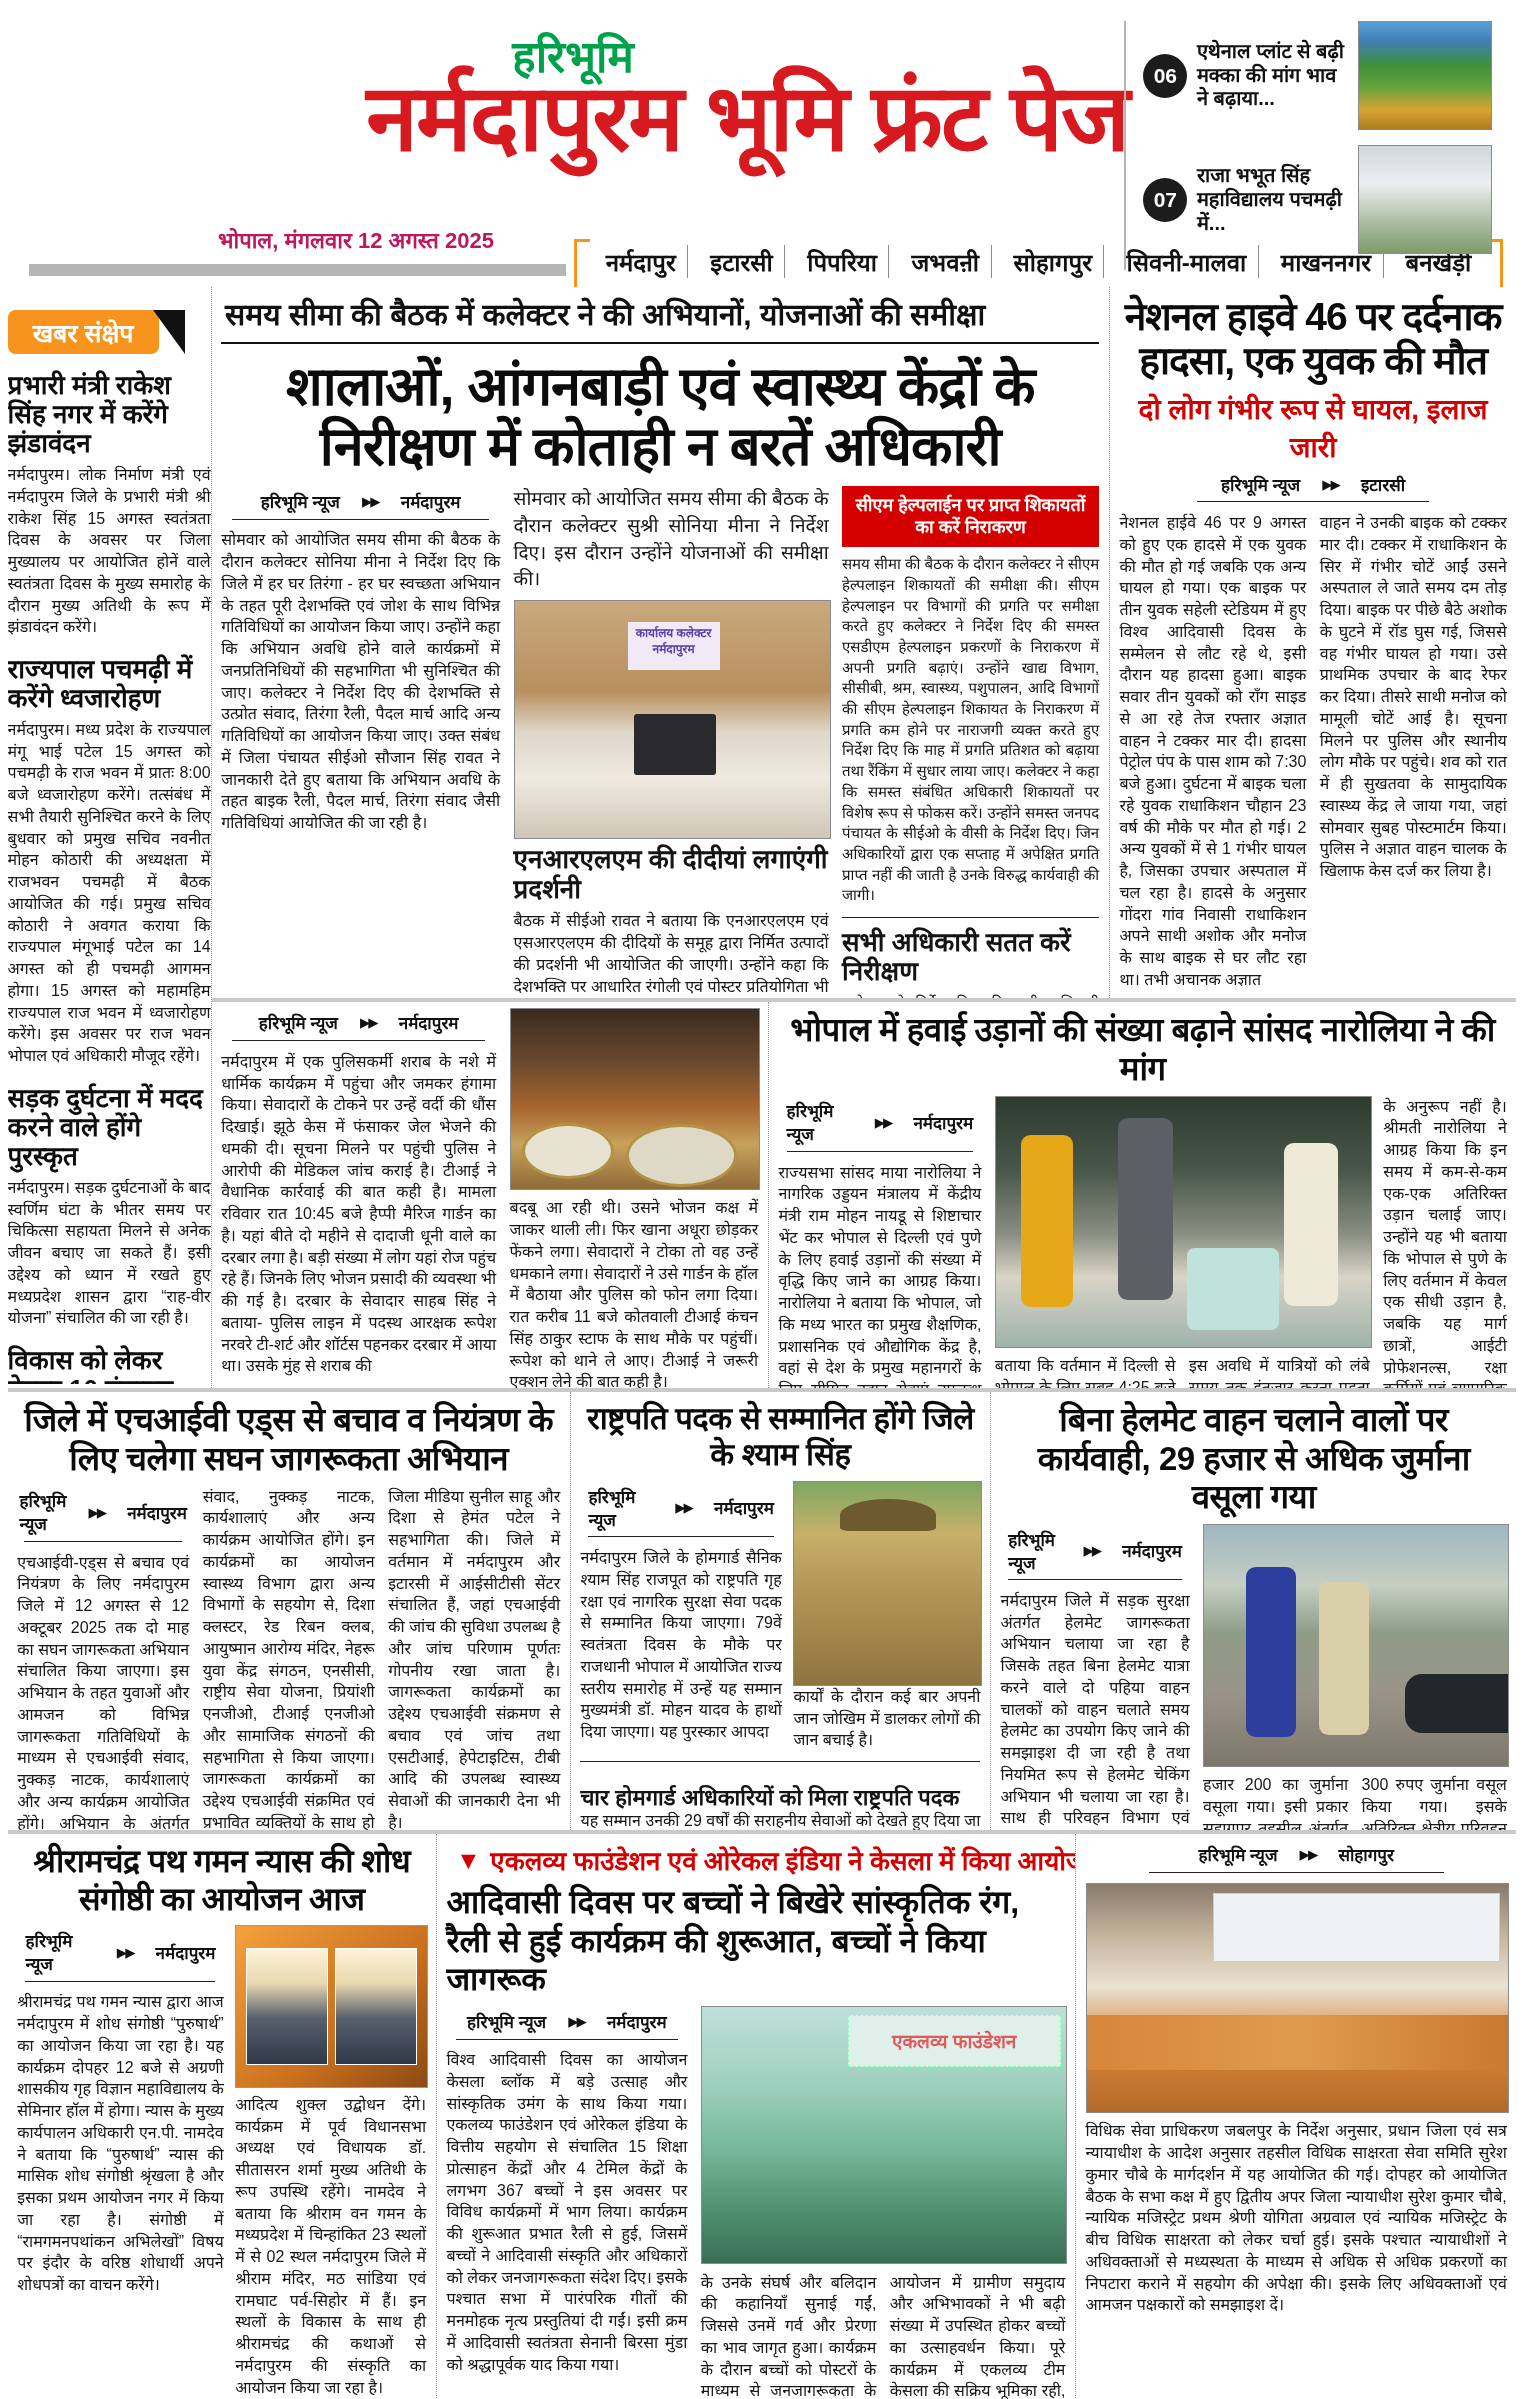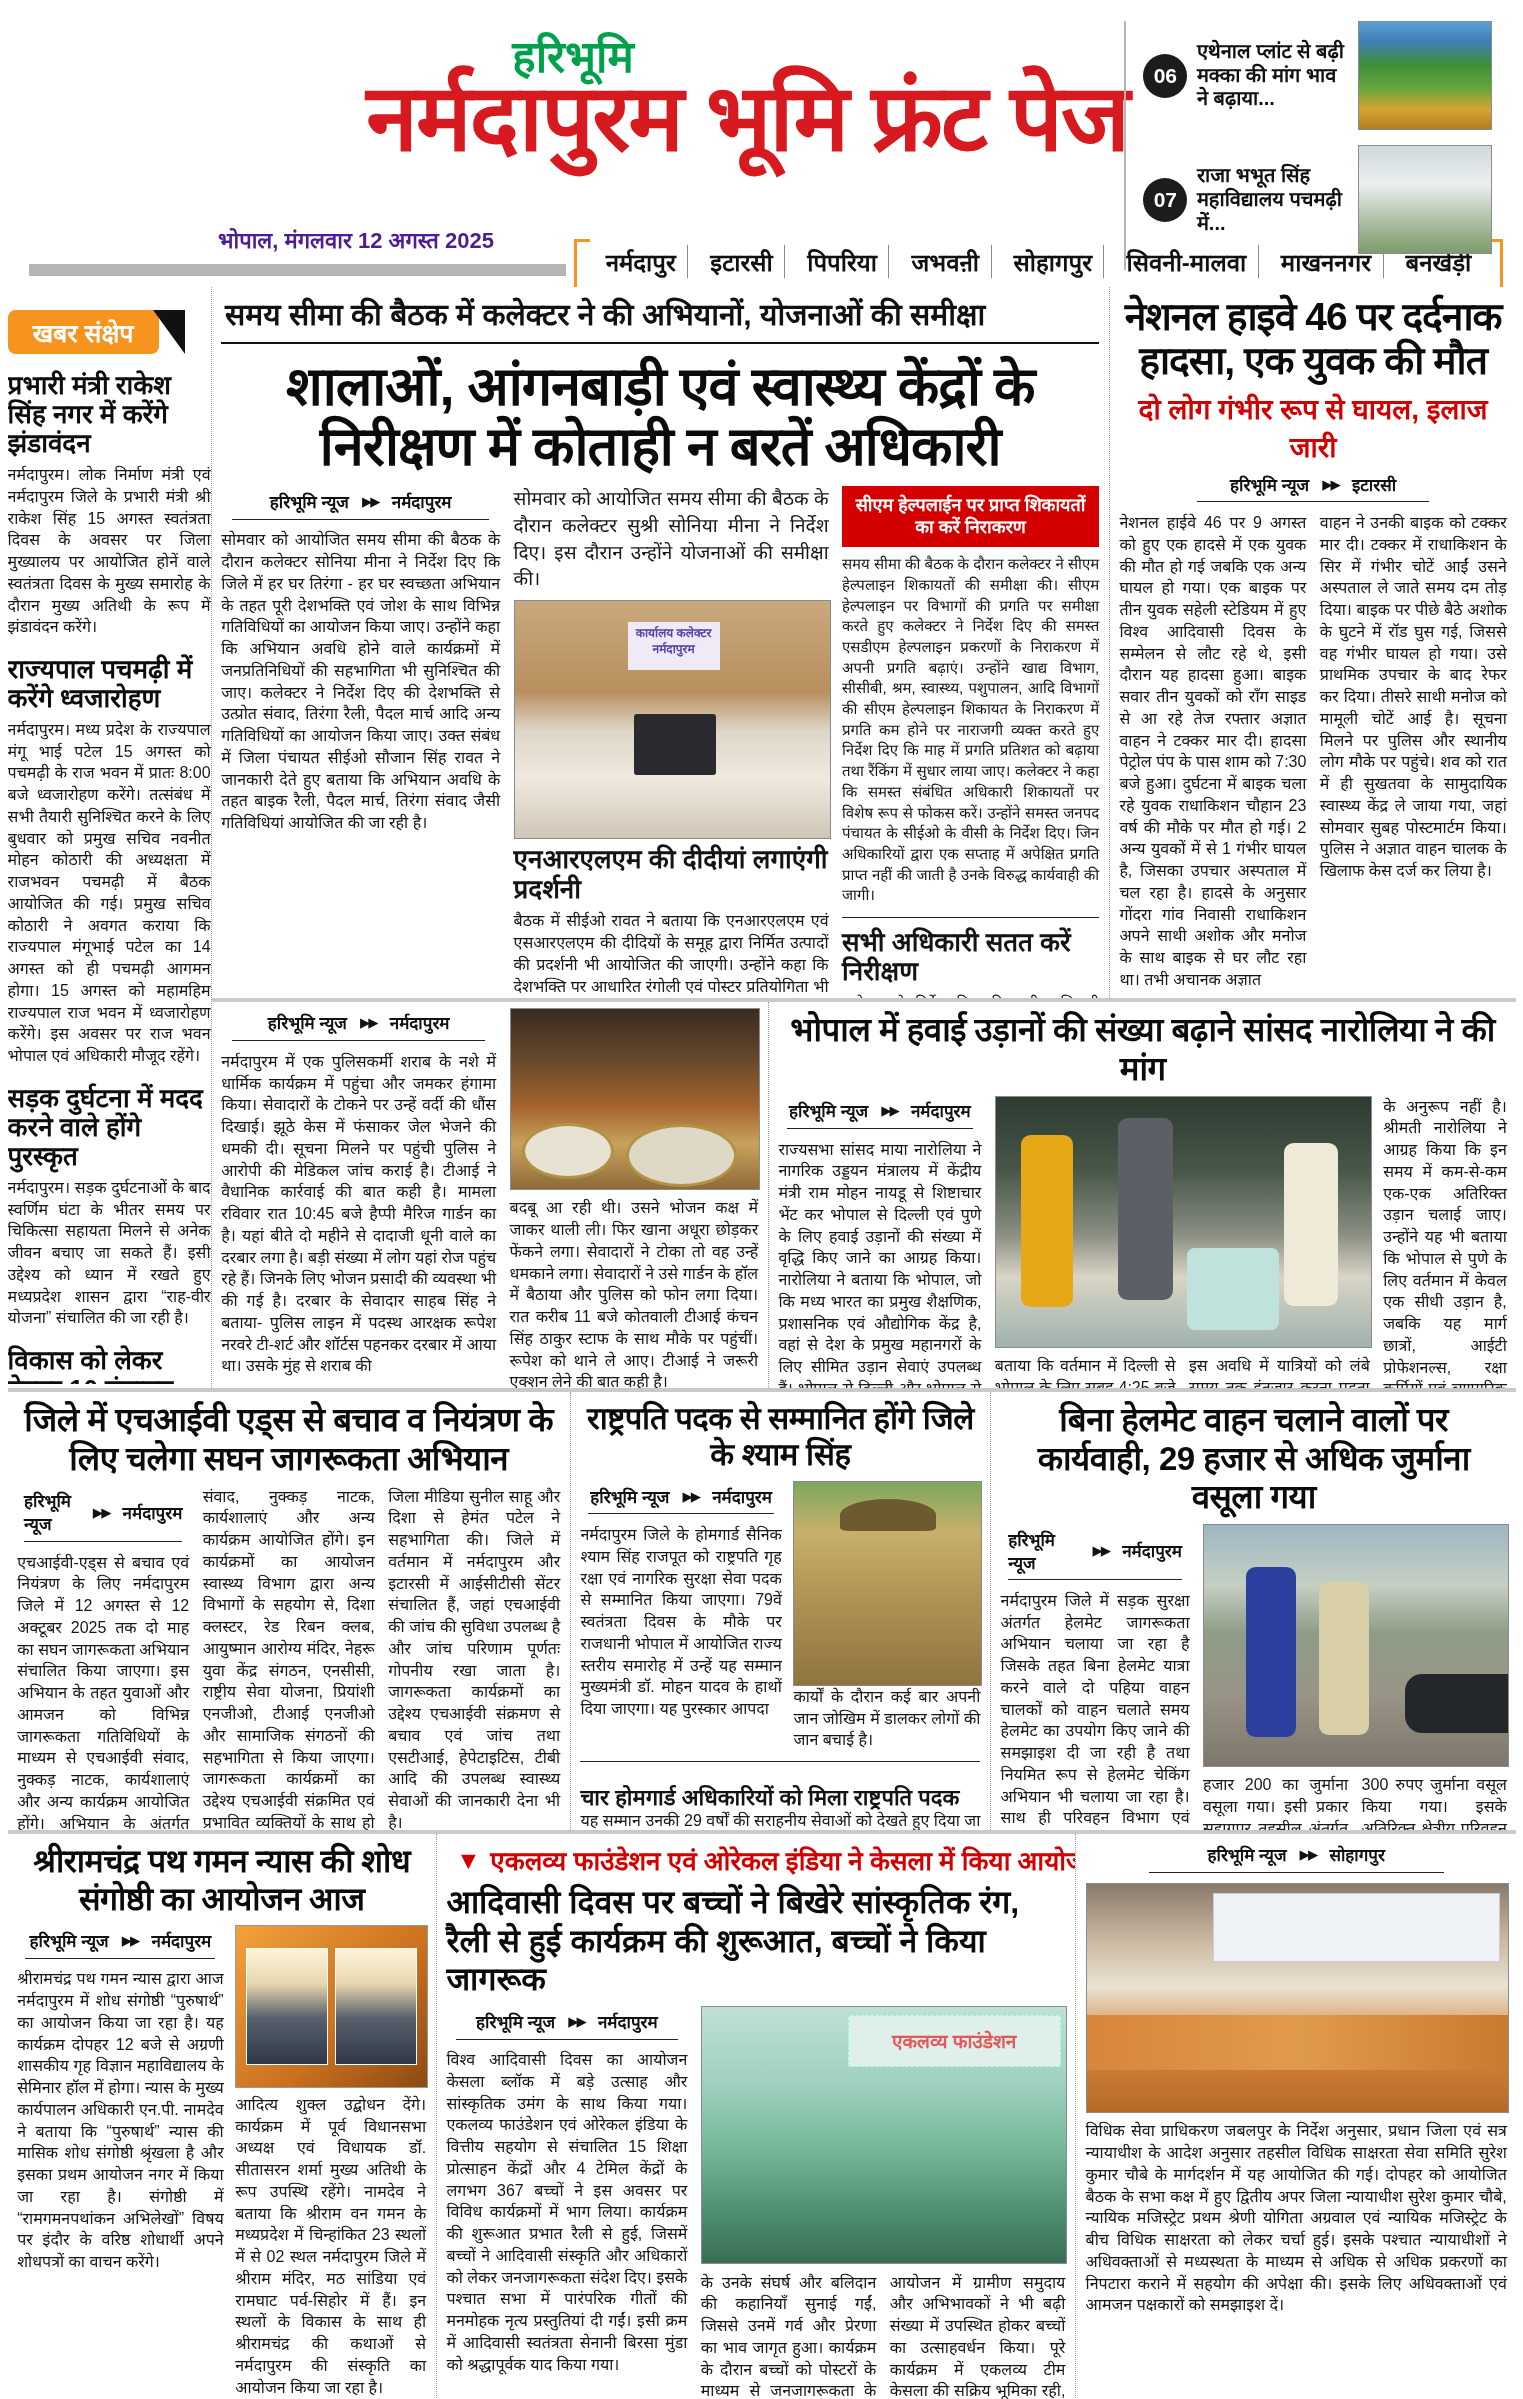--- a/index.html
+++ b/index.html
@@ -1,38 +1,38 @@
 <!DOCTYPE html>
 <html><head>
 <meta charset="utf-8">
 <style>
   html,body{margin:0;padding:0;background:#e8e8e8;font-family:"Liberation Sans","DejaVu Sans",sans-serif;}
   .page{position:relative;width:1524px;height:2399px;background:#ffffff;margin:0 auto;overflow:hidden;color:#141414;}
   
   .header{position:relative;height:285px;}
   .brand{position:absolute;top:25px;left:57px;width:1032px;text-align:center;color:#00a14b;font-size:44px;font-weight:800;}
   .mast-title{position:absolute;top:71px;left:19px;width:1109px;text-align:right;color:#d71920;font-size:93px;font-weight:800;line-height:1.02;letter-spacing:-1.9px;white-space:nowrap;}
-  .dateline{position:absolute;top:224px;left:218px;font-size:22px;font-weight:700;color:#4c1d95;}
+  .dateline{position:absolute;top:224px;left:218px;font-size:22px;font-weight:700;color:#be185d;}
   .graybar{position:absolute;top:264px;left:29px;width:537px;height:12.4px;background:#b5b5b5;}
   .cities{position:absolute;top:239px;left:574px;width:929px;display:flex;align-items:stretch;}
   .cities .bracket-l{width:13.4px;border-top:3.8px solid #f7941d;border-left:3.8px solid #f7941d;}
   .cities .bracket-r{width:13.4px;border-top:3.8px solid #f7941d;border-right:3.8px solid #f7941d;}
   .cities ul{display:flex;list-style:none;margin:0;padding:5.7px 3.8px 9.6px;flex:1;justify-content:space-between;}
   .cities li{font-size:24px;font-weight:700;color:#111;padding:0 11.5px;border-right:1.9px solid #8a8a8a;white-space:nowrap;}
   .cities li:last-child{border-right:none;}
   .promos{position:absolute;top:21px;right:5.7px;width:375px;padding-left:17px;border-left:2.9px solid #b5b5b5;}
   .promo{display:flex;align-items:center;gap:9.6px;margin-bottom:15.3px;}
   .promo-num{flex:0 0 44px;width:44px;height:44px;border-radius:50%;background:#1c1c1c;color:#fff;font-size:21px;font-weight:700;display:flex;align-items:center;justify-content:center;}
   .promo-text{width:151px;font-size:20px;font-weight:700;line-height:1.18;color:#111;}
   .promo-img{width:132px;height:107px;border:1px solid #999;}
   .img-corn{background:linear-gradient(180deg,#58a0d8 0%,#3f7fb4 18%,#3e8f3a 40%,#67a53b 62%,#d8a431 82%,#b07d22 100%);}
   .img-college{background:linear-gradient(180deg,#cfd8dc 0%,#eceff1 35%,#aebfa5 70%,#7d9b6c 100%);}
   
   .bt{font-size:16px;line-height:1.36;text-align:justify;color:#161616;}
-  .byline{display:flex;justify-content:center;align-items:center;gap:13px;font-weight:700;font-size:17px;color:#111;border-bottom:1.9px solid #222;padding-bottom:5.7px;margin:3.8px auto 9.6px;width:92%;}
+  .byline{display:flex;justify-content:center;align-items:center;gap:22px;font-weight:700;font-size:17px;color:#111;border-bottom:1.9px solid #222;padding-bottom:5.7px;margin:3.8px auto 9.6px;width:92%;}
   .byline .arr{color:#111;font-size:13.4px;letter-spacing:-1.9px;}
   .vdiv{border-left:1.9px dotted #9a9a9a;}
   .hband{border-top:4.8px solid #c9c9c9;}
   .ph{position:relative;overflow:hidden;border:1px solid #8b8b8b;}
   
   .content{position:absolute;top:287px;left:0;width:1524px;}
   .row-top{display:flex;padding:0 7.6px;}
   .left-rail{width:203px;flex:0 0 203px;overflow:hidden;height:1097px;}
   .center-zone{flex:1;display:flex;flex-direction:column;overflow:hidden;}
   .band1{display:flex;height:711px;overflow:hidden;}

